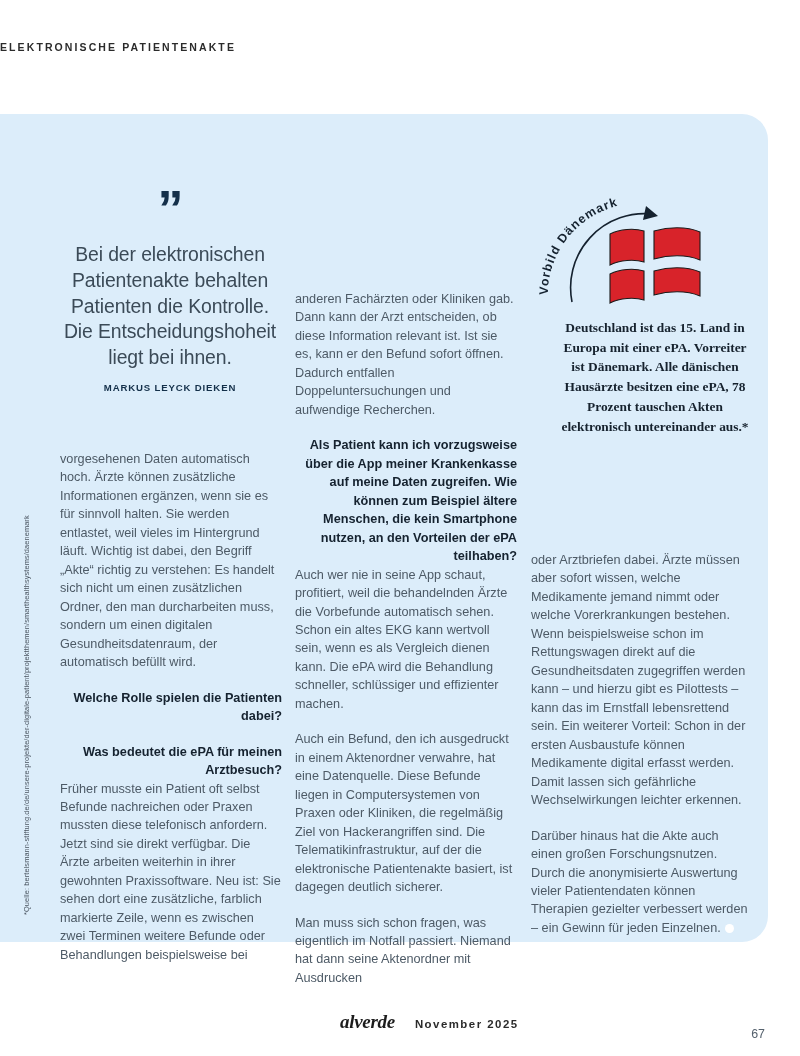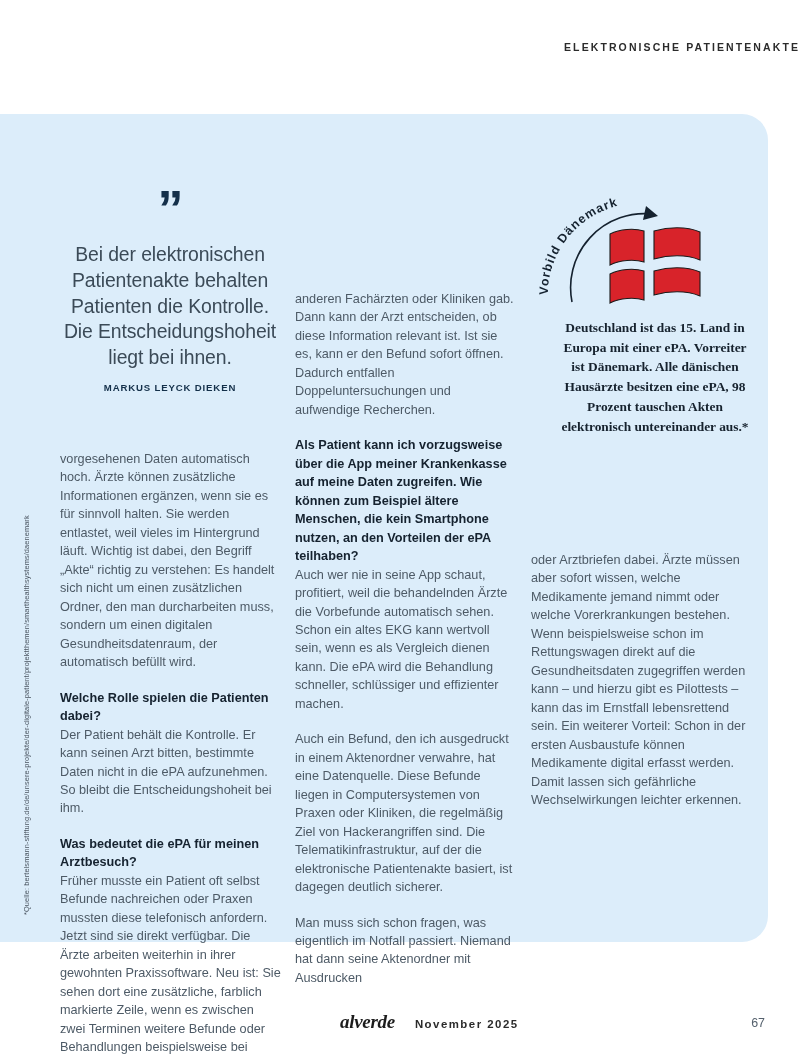--- a/index.html
+++ b/index.html
@@ -12,21 +12,21 @@
     position: relative;
     overflow: hidden;
   }
 
   
   .running-head {
     position: absolute;
     top: 41px;
     left: 0;
     width: 800px;
-    text-align: right;
+    text-align: left;
     font-size: 10.5px;
     font-weight: bold;
     letter-spacing: 2.1px;
     color: #2b2b2b;
   }
 
   
   .panel {
     position: absolute;
     left: 0;
@@ -123,20 +123,21 @@
   .col-right  { left: 531px; top: 551px; }
 
   .col p { margin: 0; }
   .col p.body { color: #4d5a66; }
   .col h3 {
     font-size: 12.7px;
     line-height: 1.455;
     font-weight: bold;
     color: #15222f;
     margin: 0;
+    text-align: right;
   }
   .spacer { height: 17px; }
 
   .endmark {
     display: inline-block;
     width: 9px;
     height: 9px;
     border-radius: 50%;
     background: #ffffff;
     margin-left: 4px;
@@ -170,21 +171,21 @@
   .issue {
     font-size: 11.4px;
     font-weight: bold;
     letter-spacing: 1.5px;
     color: #2b2b2b;
     padding-left: 16px;
   }
   .page-number {
     position: absolute;
     right: 35px;
-    top: 5px;
+    top: 16px;
     font-size: 12.4px;
     color: #55616d;
   }
 </style>
 </head>
 <body>
 
 <div class="running-head">ELEKTRONISCHE PATIENTENAKTE</div>
 
 <div class="panel"></div>
@@ -218,44 +219,44 @@
 
       <path d="M 76,88 C 86,83 100,82 110,85 L 110,114 C 100,111 86,112 76,117 Z" fill="#d8232a" stroke="#1b1b1b" stroke-width="1.1"></path>
 
       <path d="M 120,45 C 134,41 152,40 166,46 L 166,74 C 152,68 134,69 120,73 Z" fill="#d8232a" stroke="#1b1b1b" stroke-width="1.1"></path>
 
       <path d="M 120,85 C 134,81 152,80 166,86 L 166,110 C 152,104 134,105 120,109 Z" fill="#d8232a" stroke="#1b1b1b" stroke-width="1.1"></path>
     </g>
   </svg>
 </div>
 
-<div class="denmark-stat">Deutschland ist das 15. Land in Europa mit einer ePA. Vorreiter ist Dänemark. Alle dänischen Hausärzte besitzen eine ePA, 98 Prozent tauschen Akten elektronisch untereinander aus.*</div>
+<div class="denmark-stat">Deutschland ist das 15. Land in Europa mit einer ePA. Vorreiter ist Dänemark. Alle dänischen Hausärzte besitzen eine ePA, 78 Prozent tauschen Akten elektronisch untereinander aus.*</div>
 
 <div class="col col-left">
     <p class="body">vorgesehenen Daten automatisch hoch. Ärzte können zusätzliche Informationen ergänzen, wenn sie es für sinnvoll halten. Sie werden entlastet, weil vieles im Hintergrund läuft. Wichtig ist dabei, den Begriff „Akte“ richtig zu verstehen: Es handelt sich nicht um einen zusätzlichen Ordner, den man durcharbeiten muss, sondern um einen digitalen Gesundheitsdatenraum, der automatisch befüllt wird.</p>
     <div class="spacer"></div>
     <h3>Welche Rolle spielen die Patienten dabei?</h3>
-    <p class="body">Der Patient behält die Kontrolle. Er kann seinen Arzt bitten, bestimmte Daten nicht in die ePA aufzunehmen. So bleibt die Entscheidungshoheit bei ihm.</p>
     <div class="spacer"></div>
     <h3>Was bedeutet die ePA für meinen Arztbesuch?</h3>
     <p class="body">Früher musste ein Patient oft selbst Befunde nachreichen oder Praxen mussten diese telefonisch anfordern. Jetzt sind sie direkt verfügbar. Die Ärzte arbeiten weiterhin in ihrer gewohnten Praxissoftware. Neu ist: Sie sehen dort eine zusätzliche, farblich markierte Zeile, wenn es zwischen zwei Terminen weitere Befunde oder Behandlungen beispielsweise bei</p>
   </div>
 <div class="col col-mid">
     <p class="body">anderen Fachärzten oder Kliniken gab. Dann kann der Arzt entscheiden, ob diese Information relevant ist. Ist sie es, kann er den Befund sofort öffnen. Dadurch entfallen Doppeluntersuchungen und aufwendige Recherchen.</p>
     <div class="spacer"></div>
     <h3>Als Patient kann ich vorzugsweise über die App meiner Krankenkasse auf meine Daten zugreifen. Wie können zum Beispiel ältere Menschen, die kein Smartphone nutzen, an den Vorteilen der ePA teilhaben?</h3>
     <p class="body">Auch wer nie in seine App schaut, profitiert, weil die behandelnden Ärzte die Vorbefunde automatisch sehen. Schon ein altes EKG kann wertvoll sein, wenn es als Vergleich dienen kann. Die ePA wird die Behandlung schneller, schlüssiger und effizienter machen.</p>
     <div class="spacer"></div>
     <p class="body">Auch ein Befund, den ich ausgedruckt in einem Aktenordner verwahre, hat eine Datenquelle. Diese Befunde liegen in Computersystemen von Praxen oder Kliniken, die regelmäßig Ziel von Hackerangriffen sind. Die Telematikinfrastruktur, auf der die elektronische Patientenakte basiert, ist dagegen deutlich sicherer.</p>
     <div class="spacer"></div>
     <p class="body">Man muss sich schon fragen, was eigentlich im Notfall passiert. Niemand hat dann seine Aktenordner mit Ausdrucken</p>
   </div>
 <div class="col col-right">
     <p class="body">oder Arztbriefen dabei. Ärzte müssen aber sofort wissen, welche Medikamente jemand nimmt oder welche Vorerkrankungen bestehen. Wenn beispielsweise schon im Rettungswagen direkt auf die Gesundheitsdaten zugegriffen werden kann – und hierzu gibt es Pilottests – kann das im Ernstfall lebensrettend sein. Ein weiterer Vorteil: Schon in der ersten Ausbaustufe können Medikamente digital erfasst werden. Damit lassen sich gefährliche Wechselwirkungen leichter erkennen.</p>
     <div class="spacer"></div>
+    <p class="body">Darüber hinaus hat die Akte auch einen großen Forschungsnutzen. Durch die anonymisierte Auswertung vieler Patientendaten können Therapien gezielter verbessert werden – ein Gewinn für jeden Einzelnen.<span class="endmark"></span></p>
   </div>
 
 <div class="footer">
   <div class="footer-center">
     <span class="brand">alverde</span>
     <span class="issue">November 2025</span>
   </div>
   <div class="page-number">67</div>
 </div>
 

